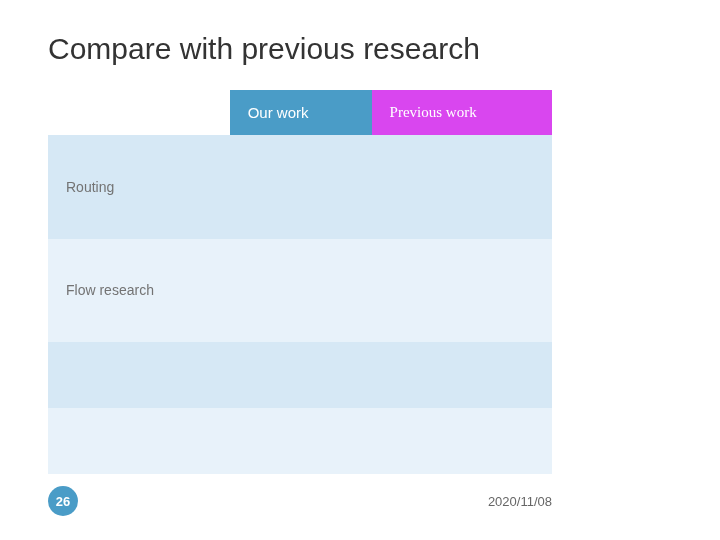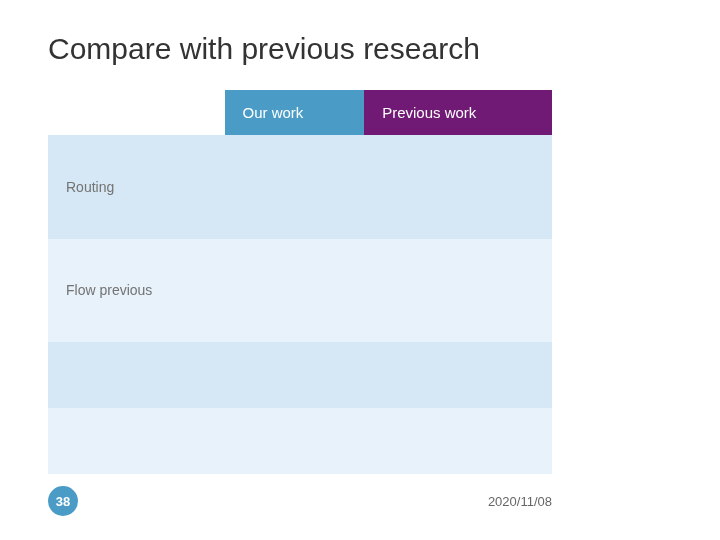--- a/index.html
+++ b/index.html
@@ -52,22 +52,23 @@
       background: transparent;
     }
 
     thead tr th:nth-child(2) {
       background: #4a9cc7;
       color: #ffffff;
       margin-top: 12px;
     }
 
     thead tr th:nth-child(3) {
-      background: #701a75;
+      background: #d946ef;
       color: #ffffff;
+      font-family: Liberation Serif, serif;
     }
 
     tbody tr td {
       padding: 14px 18px;
       font-size: 14px;
       color: #737373;
     }
 
     tbody tr:nth-child(odd) td:first-child {
       background: #d6e8f5;
@@ -129,35 +130,35 @@
           <th>Previous work</th>
         </tr>
       </thead>
       <tbody>
         <tr>
           <td>Routing</td>
           <td></td>
           <td></td>
         </tr>
         <tr>
-          <td>Flow previous</td>
+          <td>Flow research</td>
           <td></td>
           <td></td>
         </tr>
         <tr>
           <td></td>
           <td></td>
           <td></td>
         </tr>
         <tr>
           <td></td>
           <td></td>
           <td></td>
         </tr>
       </tbody>
     </table>
   </div>
 
   <div class="footer">
-    <div class="page-number">38</div>
+    <div class="page-number">26</div>
     <div class="date">2020/11/08</div>
   </div>
 </div>
 
 </body></html>

